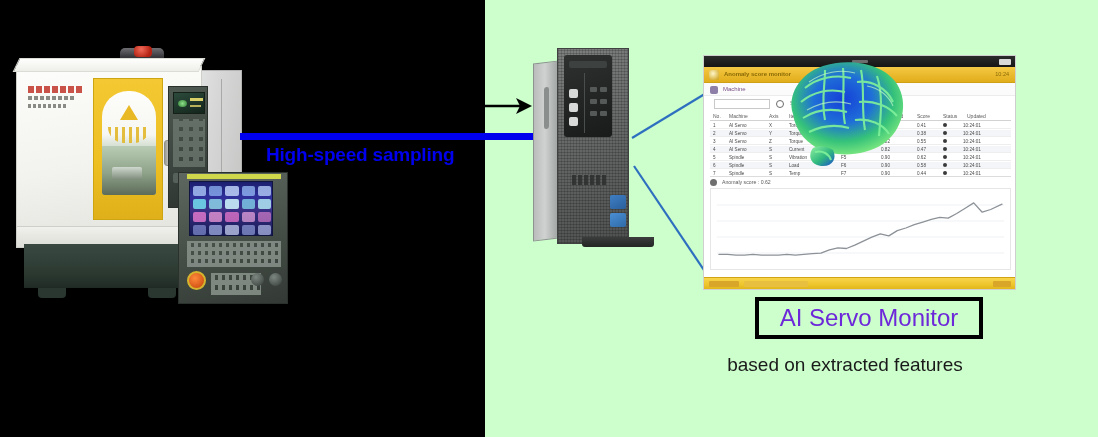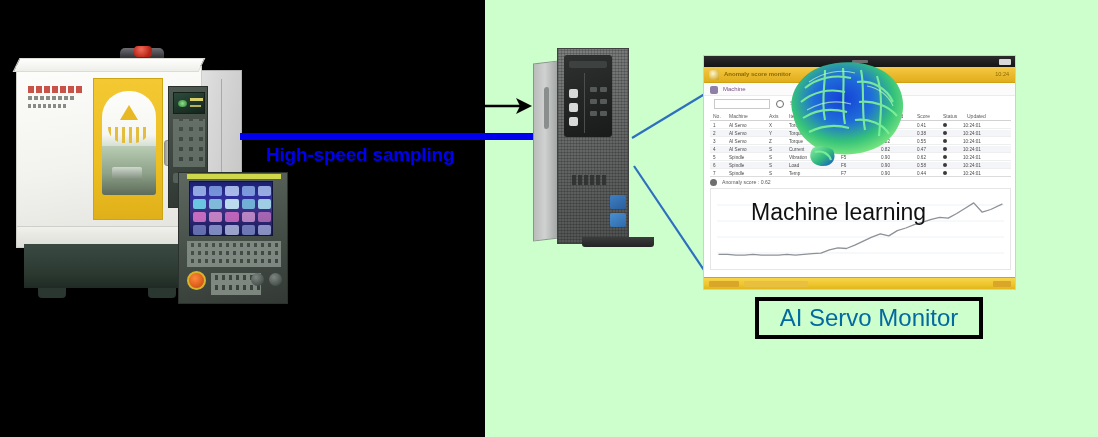--- a/index.html
+++ b/index.html
@@ -516,21 +516,21 @@
 
   
   .ai-box {
     position: absolute; left: 755px; top: 297px;
     width: 228px; height: 42px;
     border: 4px solid #000000;
     background: #ccffcc;
     display: flex; align-items: center; justify-content: center;
   }
   .ai-box span {
-    font-size: 24px; color: #0369a1; white-space: nowrap;
+    font-size: 24px; color: #6d28d9; white-space: nowrap;
   }
 
   
   .caption {
     position: absolute; left: 620px; top: 352px;
     width: 450px;
     text-align: center;
     font-size: 19px; color: #1a1a1a; line-height: 1.32;
   }
 </style>
@@ -785,21 +785,20 @@
     <div class="mon-chart">
       <svg width="299" height="80" viewBox="0 0 299 80">
         <g stroke="#eef1f5" stroke-width="1">
           <line x1="6" y1="16" x2="293" y2="16"></line>
           <line x1="6" y1="32" x2="293" y2="32"></line>
           <line x1="6" y1="48" x2="293" y2="48"></line>
           <line x1="6" y1="64" x2="293" y2="64"></line>
         </g>
         <polyline id="chart-line" fill="none" stroke="#8d9298" stroke-width="1.3" stroke-linejoin="round" stroke-linecap="round" points="8.0,65.4 16.5,65.4 25.0,66.1 33.5,66.1 42.0,65.4 50.4,66.1 58.9,66.1 67.4,66.1 75.9,65.4 84.4,66.1 92.9,65.4 101.4,64.7 109.9,64.1 118.4,60.8 126.9,58.8 135.4,59.5 143.8,56.2 152.3,52.2 160.8,48.2 169.3,44.9 177.8,46.9 186.3,41.6 194.8,39.0 203.3,35.7 211.8,33.1 220.3,30.4 228.7,28.4 237.2,29.1 245.7,24.5 254.2,19.2 262.7,13.9 271.2,23.2 279.7,20.5 291.0,15.2"></polyline>
       </svg>
-      <div class="ml-label">Machine learning</div>
     </div>
 
     <div class="mon-footer">
       <div class="f1"></div>
         <div class="f2"></div>
         <div class="f3"></div>
     </div>
   </div>
 
   <svg class="brain" viewBox="0 0 132 120">
@@ -838,15 +837,16 @@
       <path d="M28,58 C42,50 58,48 72,52"></path>
       <path d="M88,34 C100,36 110,44 114,54"></path>
     </g>
   </svg>
 
   <div class="ai-box">
     <span>AI Servo Monitor</span>
   </div>
 
   <div class="caption">
+    <div>based on extracted features</div>
   </div>
 
 </div>
 
 </body></html>

